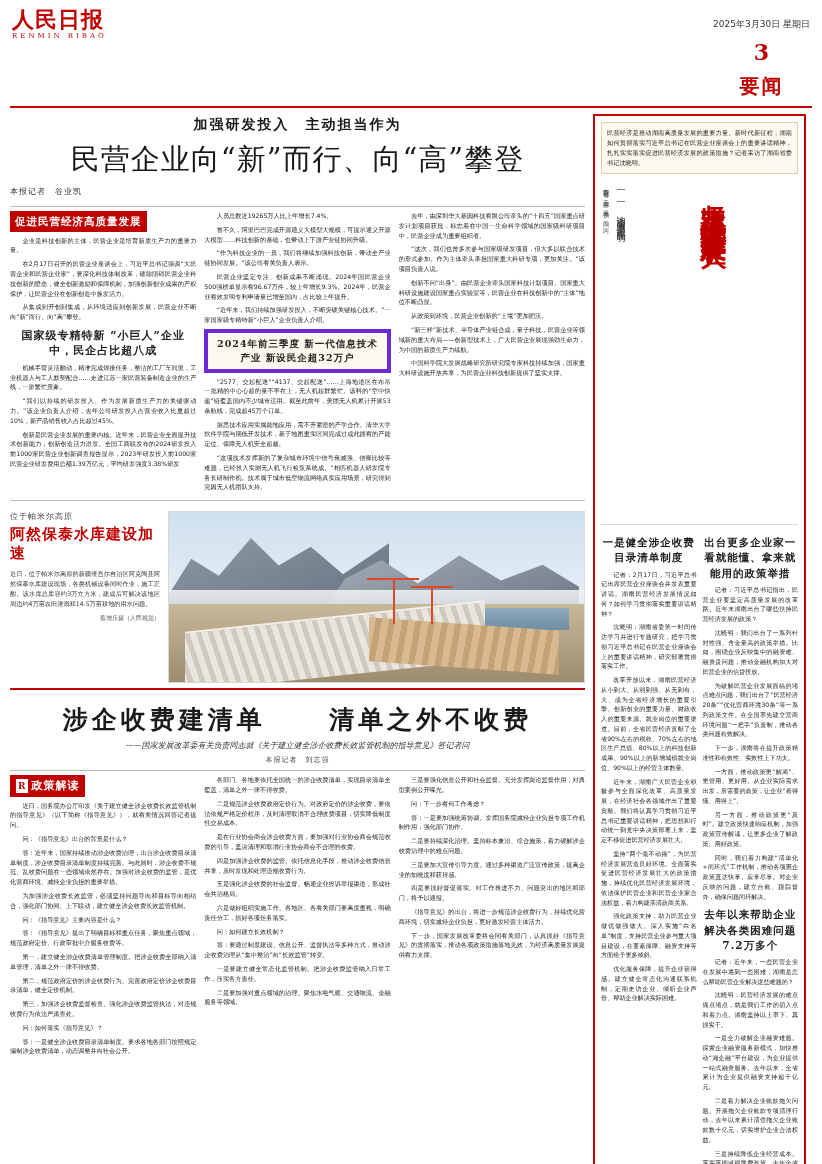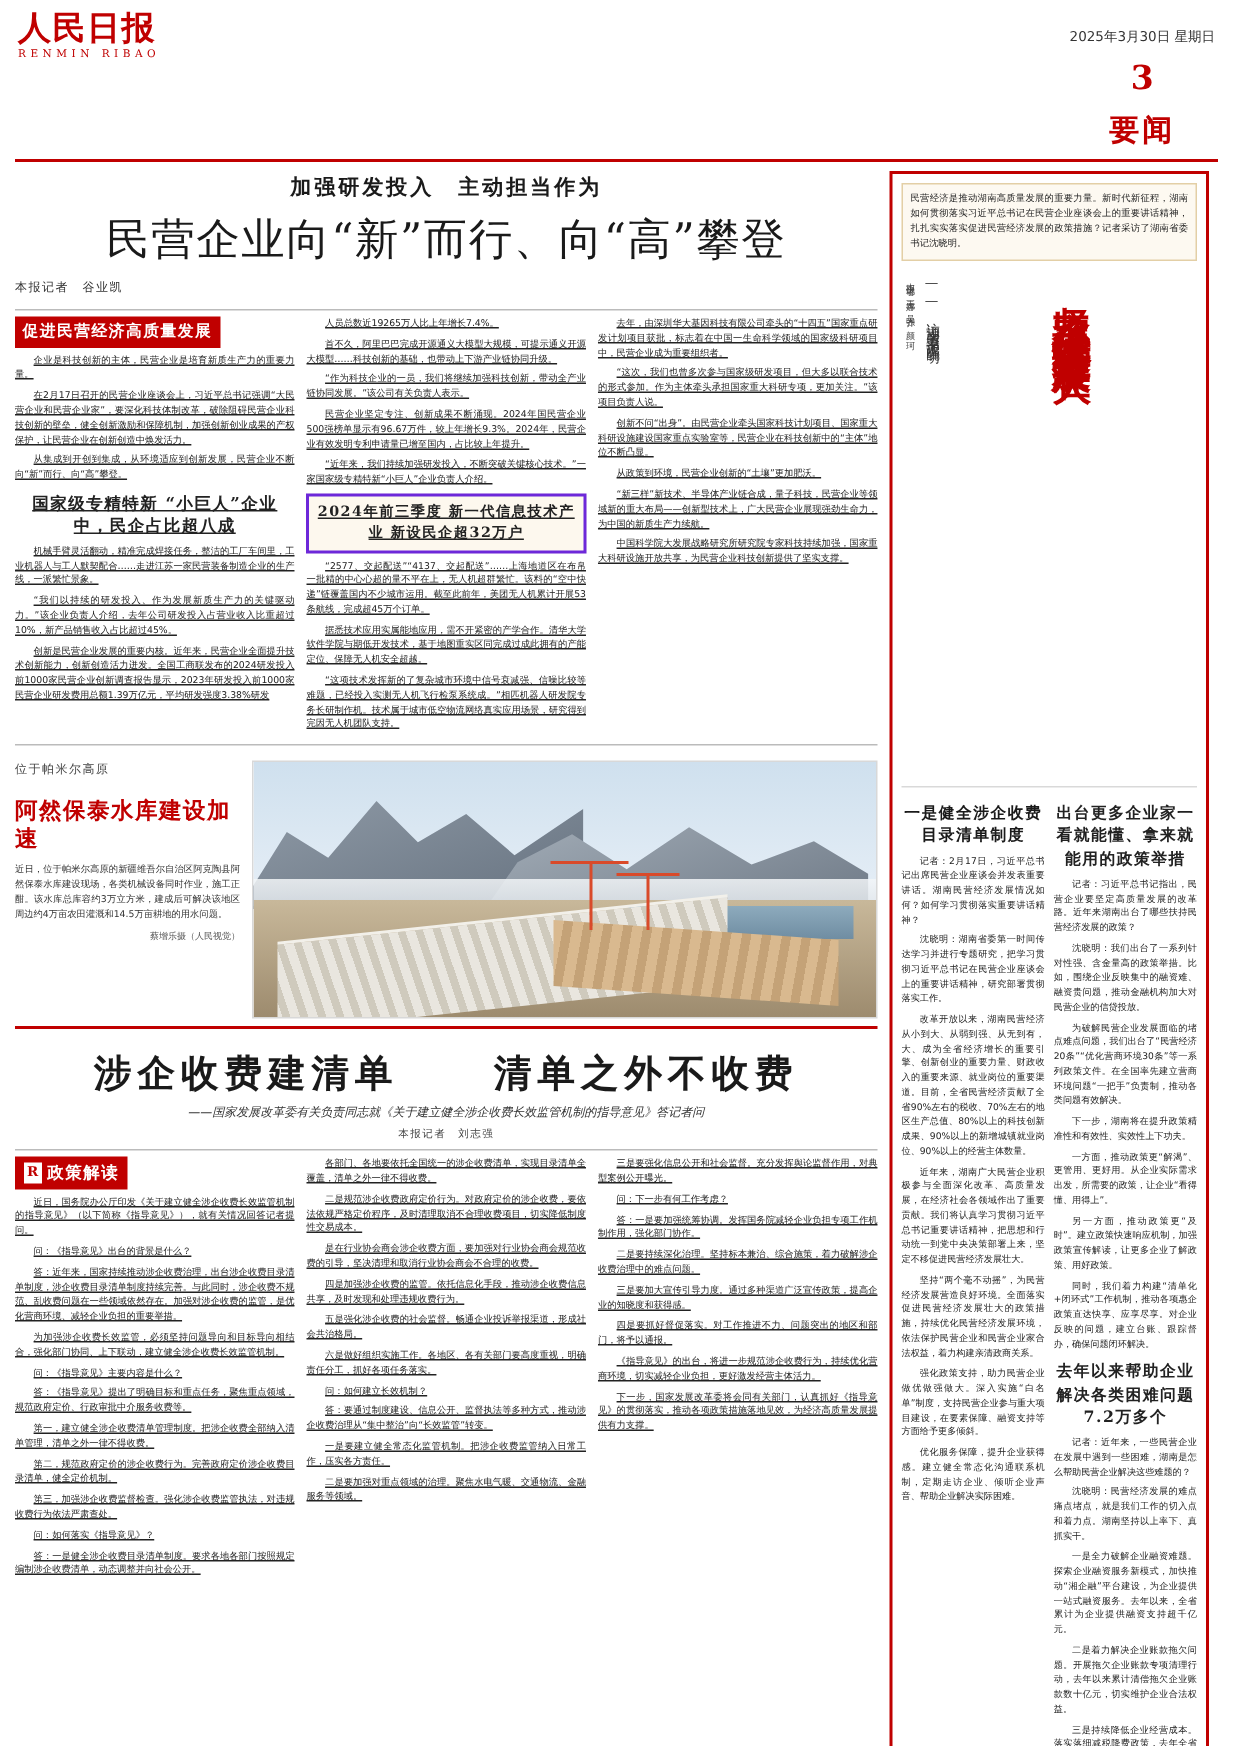--- a/index.html
+++ b/index.html
@@ -22,32 +22,32 @@
 
   
   .kicker{text-align:center;font-family:"DejaVu Serif","Liberation Serif",serif;font-size:14px;font-weight:bold;letter-spacing:2px;margin:2px 0 4px 0;}
   .headline{text-align:center;font-family:"DejaVu Serif","Liberation Serif",serif;font-size:29px;font-weight:normal;letter-spacing:1px;margin:2px 0 6px 0;}
   .byline{font-size:8px;color:#333;margin-bottom:5px;letter-spacing:1px;}
 
   .rule{border-top:1px solid #bbb;margin:4px 0;}
   .rule-red{border-top:2px solid #c00000;margin:5px 0;}
 
   .cols3{display:flex;gap:8px;}
-  .col{flex:1;font-size:6.2px;line-height:1.58;text-align:justify;color:#222;text-decoration:underline;}
+  .col{flex:1;font-size:6.2px;line-height:1.58;text-align:justify;color:#222;}
   .col p{margin:0 0 4px 0;text-indent:2em;}
 
   .badge{display:inline-block;background:#c00000;color:#fff;font-family:"DejaVu Serif","Liberation Serif",serif;font-size:10.5px;font-weight:bold;padding:2px 5px;letter-spacing:1px;margin-bottom:4px;}
   .subhead{font-family:"DejaVu Serif","Liberation Serif",serif;font-size:11px;font-weight:bold;text-align:center;letter-spacing:1px;margin:6px 0 4px 0;line-height:1.4;}
   .subhead-sm{font-family:"DejaVu Serif","Liberation Serif",serif;font-size:9.5px;font-weight:bold;text-align:center;letter-spacing:1px;margin:5px 0 3px 0;line-height:1.45;}
-  .boxed{border:2px solid #6d28d9;background:#fdf8ee;padding:4px 5px;margin:4px 0;}
+  .boxed{border:4px solid #6d28d9;background:#fdf8ee;padding:4px 5px;margin:4px 0;}
 
   
   .photo-block{margin-top:6px;display:flex;gap:8px;}
   .photo-text{width:150px;}
-  .photo-title-sm{font-size:8px;color:#444;margin-bottom:13px;letter-spacing:1px;}
+  .photo-title-sm{font-size:8px;color:#444;margin-bottom:3px;letter-spacing:1px;}
   .photo-title{font-family:"DejaVu Serif","Liberation Serif",serif;font-size:15px;font-weight:bold;color:#c00000;letter-spacing:1px;margin-bottom:6px;}
   .photo-cap{font-size:6.2px;line-height:1.6;text-align:justify;color:#333;}
   .photo-credit{font-size:6px;color:#555;margin-top:5px;text-align:right;}
   .photo{flex:1;height:170px;position:relative;overflow:hidden;border:1px solid #d8d8d8;}
   .sky{position:absolute;inset:0;background:linear-gradient(#cfe0ee 0%,#e2ecf5 45%,#eef3f7 60%,#ffffff 100%);}
   .mtn{position:absolute;}
   .mtn1{left:-10px;top:12px;width:230px;height:86px;background:linear-gradient(160deg,#8f9aa6,#5f6b79);clip-path:polygon(0% 100%,14% 40%,26% 60%,40% 16%,52% 48%,66% 26%,80% 58%,100% 22%,100% 100%);opacity:.95;}
   .mtn2{left:150px;top:26px;width:260px;height:78px;background:linear-gradient(160deg,#a9b3bd,#6d7885);clip-path:polygon(0% 100%,10% 52%,24% 28%,38% 58%,54% 22%,70% 54%,86% 34%,100% 62%,100% 100%);}
   .snowline{position:absolute;left:0;top:78px;width:100%;height:18px;background:linear-gradient(#f3f6f8,#dfe5ea);opacity:.85;}
   .ground{position:absolute;left:0;top:92px;width:100%;height:80px;background:linear-gradient(#c8b89a,#9c8a6d);}

